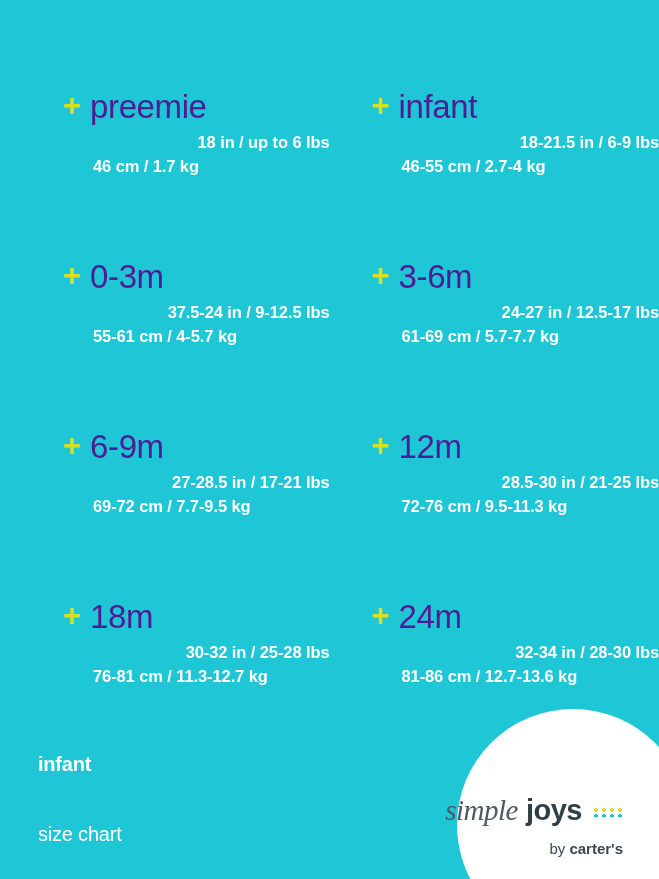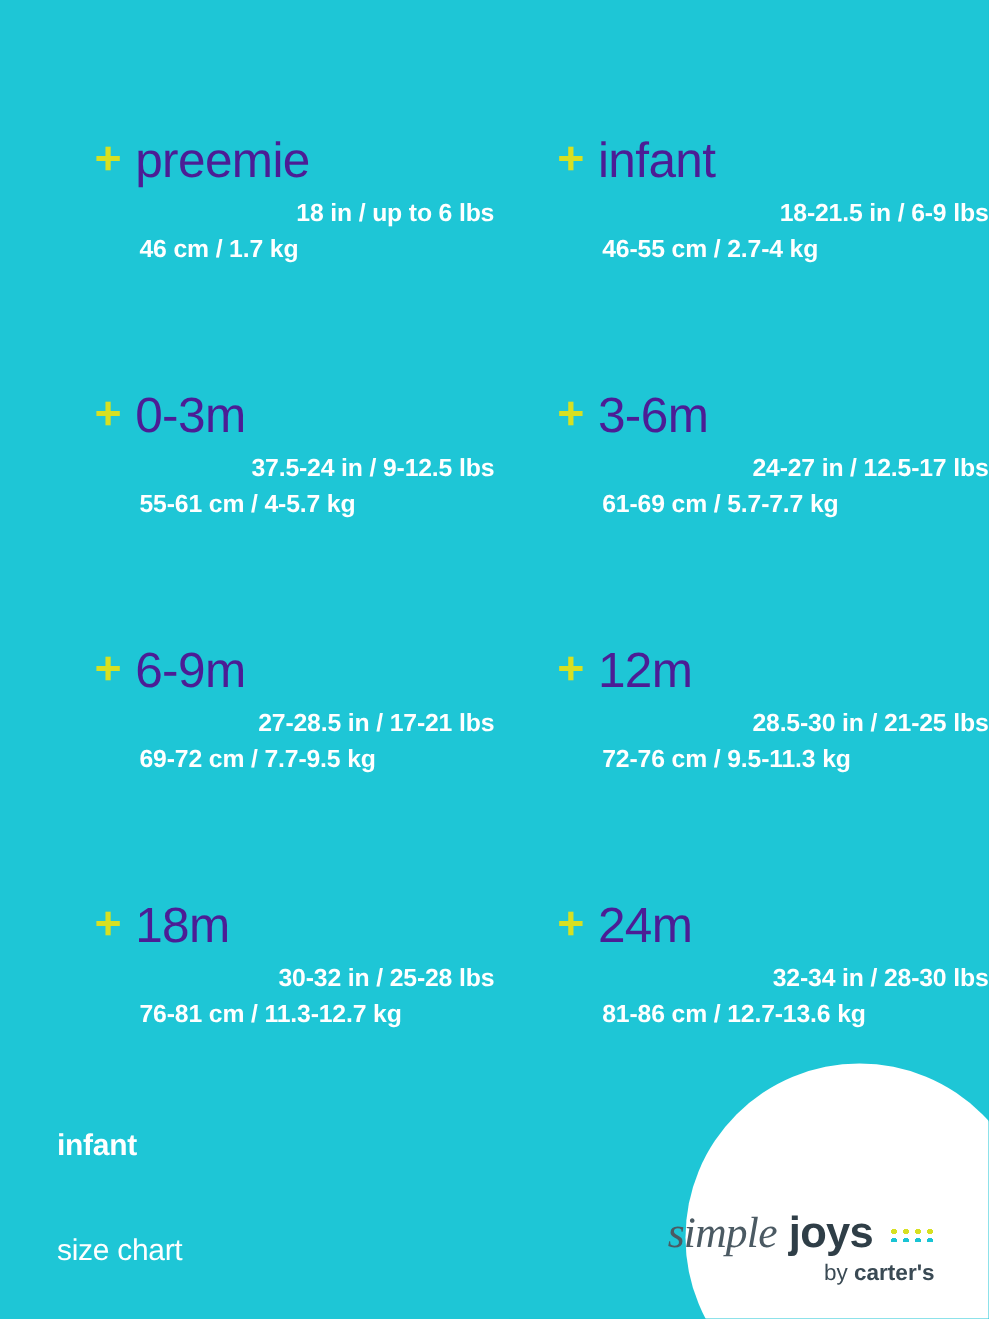--- a/index.html
+++ b/index.html
@@ -131,21 +131,21 @@
       radial-gradient(circle 2px at 27px 3px, #d7e021 99%, transparent 100%),
       radial-gradient(circle 2px at 3px 9px, #19c4d4 99%, transparent 100%),
       radial-gradient(circle 2px at 11px 9px, #19c4d4 99%, transparent 100%),
       radial-gradient(circle 2px at 19px 9px, #19c4d4 99%, transparent 100%),
       radial-gradient(circle 2px at 27px 9px, #19c4d4 99%, transparent 100%);
     background-repeat: no-repeat;
   }
   .logo-sub {
     font-size: 15px;
     color: #3a4a54;
-    margin-top: 3px;
+    margin-top: 15px;
     white-space: nowrap;
   }
   .logo-by { font-weight: normal; }
   .logo-carters { font-weight: bold; }
 </style>
 </head>
 <body>
 
 <div class="chart-bg"></div>
 

